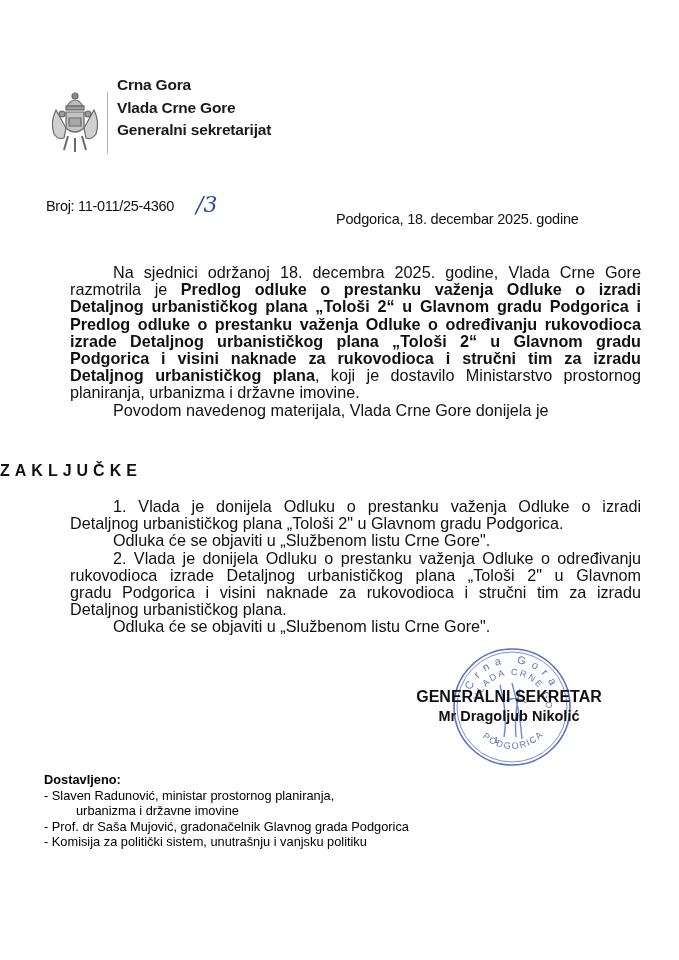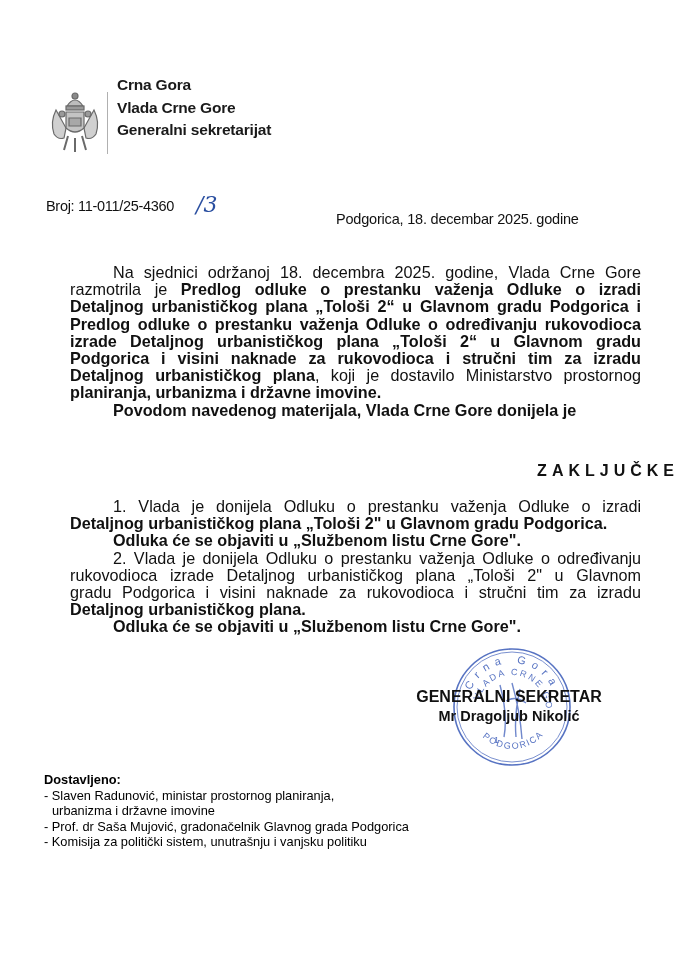--- a/index.html
+++ b/index.html
@@ -27,38 +27,38 @@
     .handwritten {
       position: absolute; left: 196px; top: 192px;
       font-family: "DejaVu Serif", serif; font-size: 22px; color: #2a4fa0; font-style: italic;
     }
     .date { font-size: 14.5px; top: 203px; left: 336px; letter-spacing: -0.2px; margin-top: 8px; }
     .body {
       position: absolute; left: 45px; width: 571px;
       font-size: 16.2px; line-height: 17.2px; text-align: justify; margin-left: 25px;
     }
     .line { display: block; height: 17.2px; white-space: nowrap; text-align: justify; text-align-last: justify; }
-    .line.last { text-align-last: left; font-weight: bold; }
+    .line.last { text-align-last: left; }
     .indent { padding-left: 43px; }
     b { font-weight: bold; }
     .title {
       position: absolute; left: 0; width: 679px; top: 462px;
-      text-align: right; font-weight: bold; font-size: 16px; letter-spacing: 5px;
+      text-align: left; font-weight: bold; font-size: 16px; letter-spacing: 5px;
     }
     .sig {
       position: absolute; left: 404px; width: 210px; text-align: center;
       font-weight: bold; font-size: 16px; line-height: 18px; z-index: 2;
     }
     .stamp { position: absolute; left: 450px; top: 645px; width: 125px; height: 125px; z-index: 1; opacity: 0.85; }
     .dist {
       position: absolute; left: 44px; top: 772px;
       font-size: 12.8px; line-height: 15.6px; color: #000000;
     }
     .dist .head { font-weight: bold; }
-    .dist .cont { padding-left: 8px; }
+    .dist .cont { padding-left: 8px; margin-left: 24px; }
   </style>
 </head>
 <body>
 
 <svg class="coat" viewBox="0 0 54 70">
   <g fill="none" stroke="#6a6a6a" stroke-width="1.2">
     <circle cx="27" cy="8" r="3" fill="#8a8a8a"></circle>
     <path d="M19 18 Q27 6 35 18 Z" fill="#bdbdbd"></path>
     <rect x="18" y="18" width="18" height="4" fill="#9a9a9a"></rect>
     <path d="M8 22 Q2 34 6 46 Q10 52 16 50 L18 40 Z" fill="#d0d0d0"></path>

